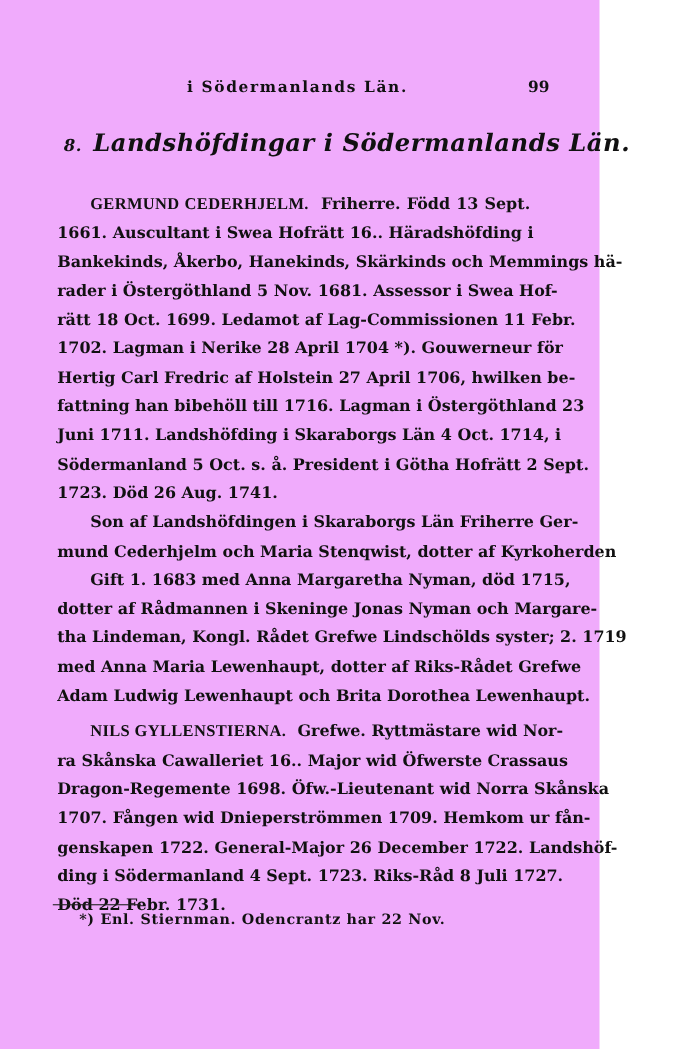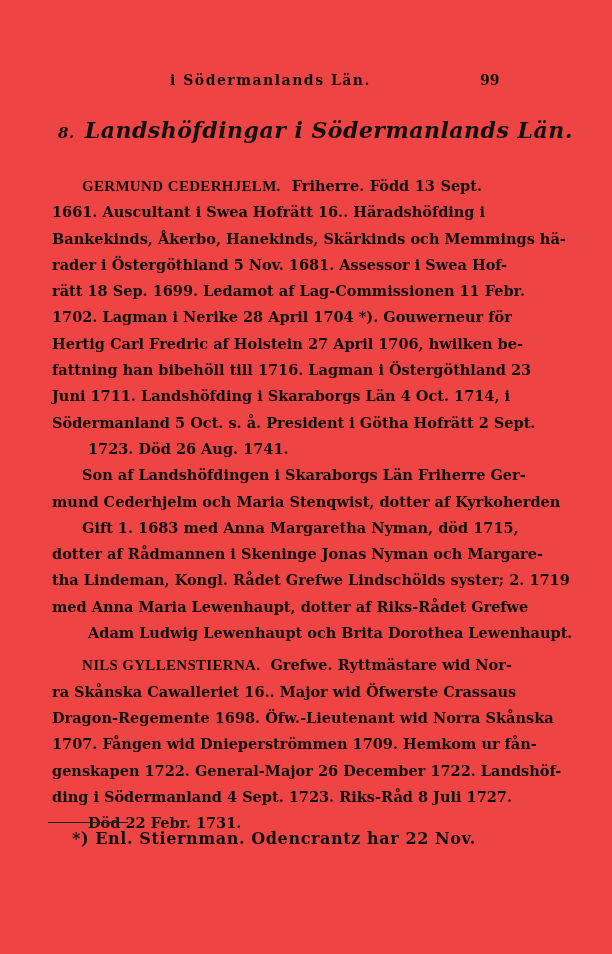--- a/index.html
+++ b/index.html
@@ -1,31 +1,31 @@
 <!DOCTYPE html>
 <html><head>
 <meta charset="utf-8">
 <style>
   html, body { margin: 0; padding: 0; background: #ffffff; }
   body { width: 612px; height: 954px; position: relative; overflow: hidden;
          font-family: "DejaVu Serif", "Liberation Serif", serif; color: #111; }
-  .page { position: absolute; left: 0; top: 0; width: 612px; height: 954px; background: #ef4444; }
+  .page { position: absolute; left: 0; top: 0; width: 545px; height: 954px; background: #f0abfc; }
   .running-head { position: absolute; top: 72px; left: 0; width: 612px; height: 20px; }
   .running-title { position: absolute; left: 170px; top: 0; font-size: 14px; font-weight: bold; letter-spacing: 1.5px; }
   .page-number { position: absolute; left: 480px; top: 0; font-size: 14px; font-weight: bold; }
   .section-title { position: absolute; top: 117px; left: 58px; width: 460px; font-size: 22px; font-weight: bold; letter-spacing: 0.5px; white-space: nowrap; font-style: italic; }
   .section-title .num { font-size: 15px; margin-right: 10px; }
   .body { position: absolute; left: 52px; top: 175px; width: 430px; }
   .line { height: 26.3px; line-height: 22px; font-size: 14.5px; font-weight: bold; text-align: justify; text-align-last: justify; white-space: nowrap; overflow: visible; }
-  .line.last { text-align-last: left; margin-left: 36px; }
+  .line.last { text-align-last: left; }
   .line.indent { padding-left: 30px; }
   .line.gap { margin-top: 6px; }
   .caps { font-family: "Liberation Serif", "DejaVu Serif", serif; font-weight: bold; font-size: 15px; letter-spacing: 0.3px; }
   .footnote-rule { position: absolute; left: 48px; top: 822px; width: 80px; height: 0; border-top: 1.2px solid #222; }
-  .footnote { position: absolute; left: 72px; top: 829px; font-size: 16px; font-weight: bold; letter-spacing: 0.6px; white-space: nowrap; }
+  .footnote { position: absolute; left: 72px; top: 829px; font-size: 13px; font-weight: bold; letter-spacing: 0.6px; white-space: nowrap; }
 </style>
 </head>
 <body>
 
 <div class="page">
 
   <div class="running-head">
     <span class="running-title">i Södermanlands Län.</span>
     <span class="page-number">99</span>
   </div>
@@ -33,21 +33,21 @@
   <div class="section-title">
     <span class="num">8.</span><span>Landshöfdingar i Södermanlands Län.</span>
   </div>
 
   <div class="body">
 
     <div class="line indent"><span class="caps">GERMUND CEDERHJELM.</span>&nbsp; <span>Friherre.  Född 13 Sept.</span></div>
     <div class="line">1661.  Auscultant i Swea Hofrätt 16..  Häradshöfding i</div>
     <div class="line">Bankekinds, Åkerbo, Hanekinds, Skärkinds och Memmings hä-</div>
     <div class="line">rader i Östergöthland 5 Nov. 1681.  Assessor i Swea Hof-</div>
-    <div class="line">rätt 18 Sep. 1699.  Ledamot af Lag-Commissionen 11 Febr.</div>
+    <div class="line">rätt 18 Oct. 1699.  Ledamot af Lag-Commissionen 11 Febr.</div>
     <div class="line">1702.  Lagman i Nerike 28 April 1704 *).  Gouwerneur för</div>
     <div class="line">Hertig Carl Fredric af Holstein 27 April 1706, hwilken be-</div>
     <div class="line">fattning han bibehöll till 1716.  Lagman i Östergöthland 23</div>
     <div class="line">Juni 1711.  Landshöfding i Skaraborgs Län 4 Oct. 1714, i</div>
     <div class="line">Södermanland 5 Oct. s. å.  President i Götha Hofrätt 2 Sept.</div>
     <div class="line last">1723.  Död 26 Aug. 1741.</div>
 
     <div class="line indent">Son af Landshöfdingen i Skaraborgs Län  Friherre Ger-</div>
     <div class="line">mund Cederhjelm och Maria Stenqwist, dotter af Kyrkoherden</div>
 

